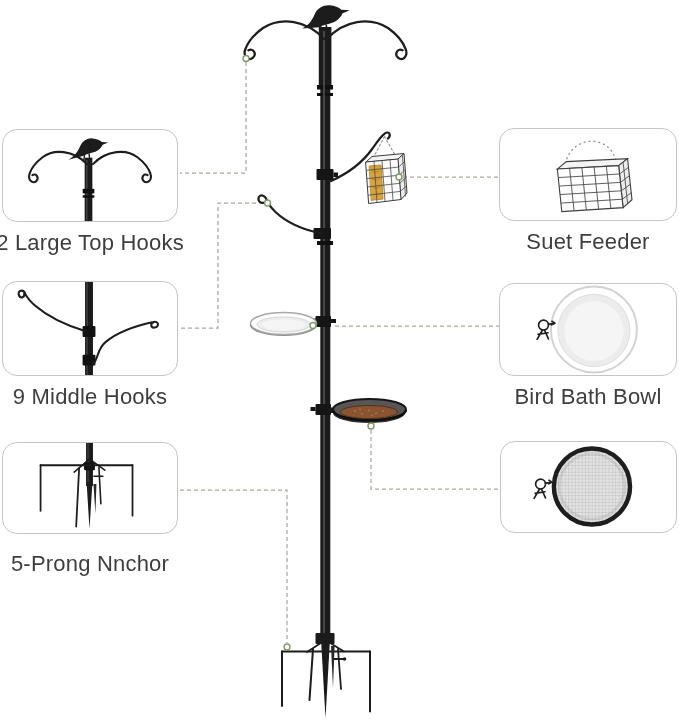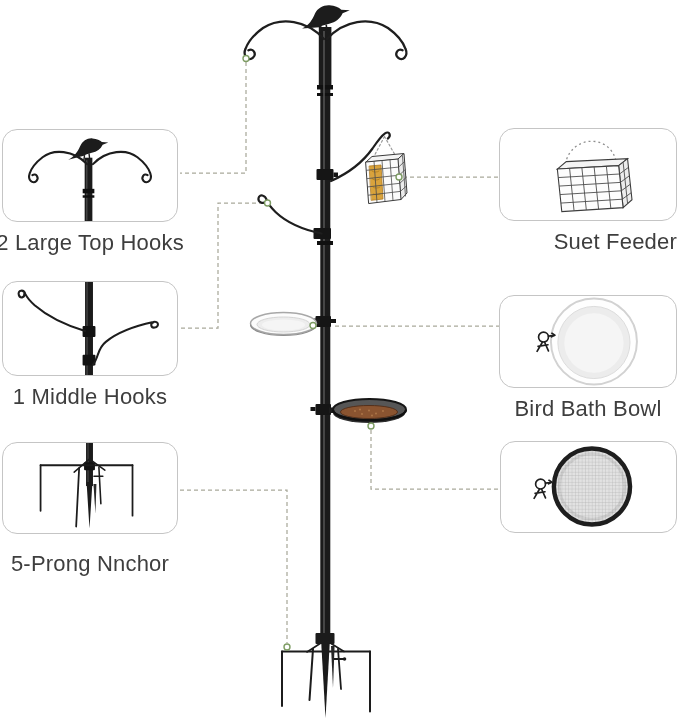--- a/index.html
+++ b/index.html
@@ -5,23 +5,23 @@
   html,body{margin:0;padding:0;background:#ffffff;}
   body{width:679px;height:721px;font-family:"Liberation Sans",sans-serif;}
   .stage{position:relative;width:679px;height:721px;background:#fff;overflow:hidden;}
   .art{position:absolute;left:0;top:0;}
   .callout{position:absolute;display:flex;flex-direction:column;align-items:center;}
   .callout-box{box-sizing:border-box;background:#fff;border:1.5px solid #c5c5c5;border-radius:15px;
                display:flex;align-items:center;justify-content:center;overflow:hidden;}
   .callout-label{margin-top:9px;font-size:22px;line-height:1.1;color:#3e3e3e;letter-spacing:.2px;
                  white-space:nowrap;text-align:center;}
   .c-tl{left:2px;top:129px;width:176px;}  .c-tl .callout-box{width:176px;height:93px;}
-  .c-tr{left:499px;top:128px;width:178px;align-items:flex-end;} .c-tr .callout-box{width:178px;height:93px;}
+  .c-tr{left:499px;top:128px;width:178px;} .c-tr .callout-box{width:178px;height:93px;}
   .c-ml{left:2px;top:281px;width:176px;}  .c-ml .callout-box{width:176px;height:95px;}
-  .c-mr{left:499px;top:283px;width:178px;margin-top:12px;} .c-mr .callout-box{width:178px;height:93px;}
+  .c-mr{left:499px;top:283px;width:178px;} .c-mr .callout-box{width:178px;height:93px;}
   .c-bl{left:2px;top:442px;width:176px;}  .c-bl .callout-box{width:176px;height:92px;}
   .c-br{left:500px;top:441px;width:177px;} .c-br .callout-box{width:177px;height:92px;}
   .c-bl .callout-label,.c-br .callout-label{margin-top:18px;}
   svg{display:block;}
 </style>
 </head>
 <body>
 
 <div class="stage">
 
@@ -184,21 +184,21 @@
         <rect x="80.5" y="45" width="13" height="11" rx="1" fill="#121212"></rect>
         <rect x="80.5" y="74" width="13" height="11" rx="1" fill="#121212"></rect>
         <g stroke="#1d1d1d" stroke-width="2.1" fill="none" stroke-linecap="round">
           <path d="M83,50 C66,45 46,36 32,24 C27,19.5 24,15.5 22.5,12.5
                    C21,7.5 14.5,8.5 16,13.5 C17.2,17.5 22,16.5 21.5,12.5"></path>
           <path d="M91,84 C97,77 95,68 104,61 C117,50.5 138,44 152,41
                    C157.5,39.5 158.5,45.5 153.5,46.5 C149.5,47.2 148.5,42 152.5,41.2"></path>
         </g>
       </svg>
     </div>
-    <div class="callout-label">1 Middle Hooks</div>
+    <div class="callout-label">9 Middle Hooks</div>
   </div>
 
   <div class="callout c-mr">
     <div class="callout-box">
       <svg width="178" height="93" viewBox="0 0 178 93">
         <circle cx="95" cy="46.5" r="43.5" fill="#fefefe" stroke="#d2d2d2" stroke-width="2"></circle>
         <circle cx="95" cy="47.5" r="36.5" fill="#ececec" stroke="#dcdcdc" stroke-width="1"></circle>
         <circle cx="95" cy="48" r="30" fill="#f5f5f5"></circle>
         <g transform="translate(36,36)" stroke="#1f1f1f" stroke-width="1.7" fill="none" stroke-linecap="round">
           <circle cx="8" cy="6" r="5"></circle>

